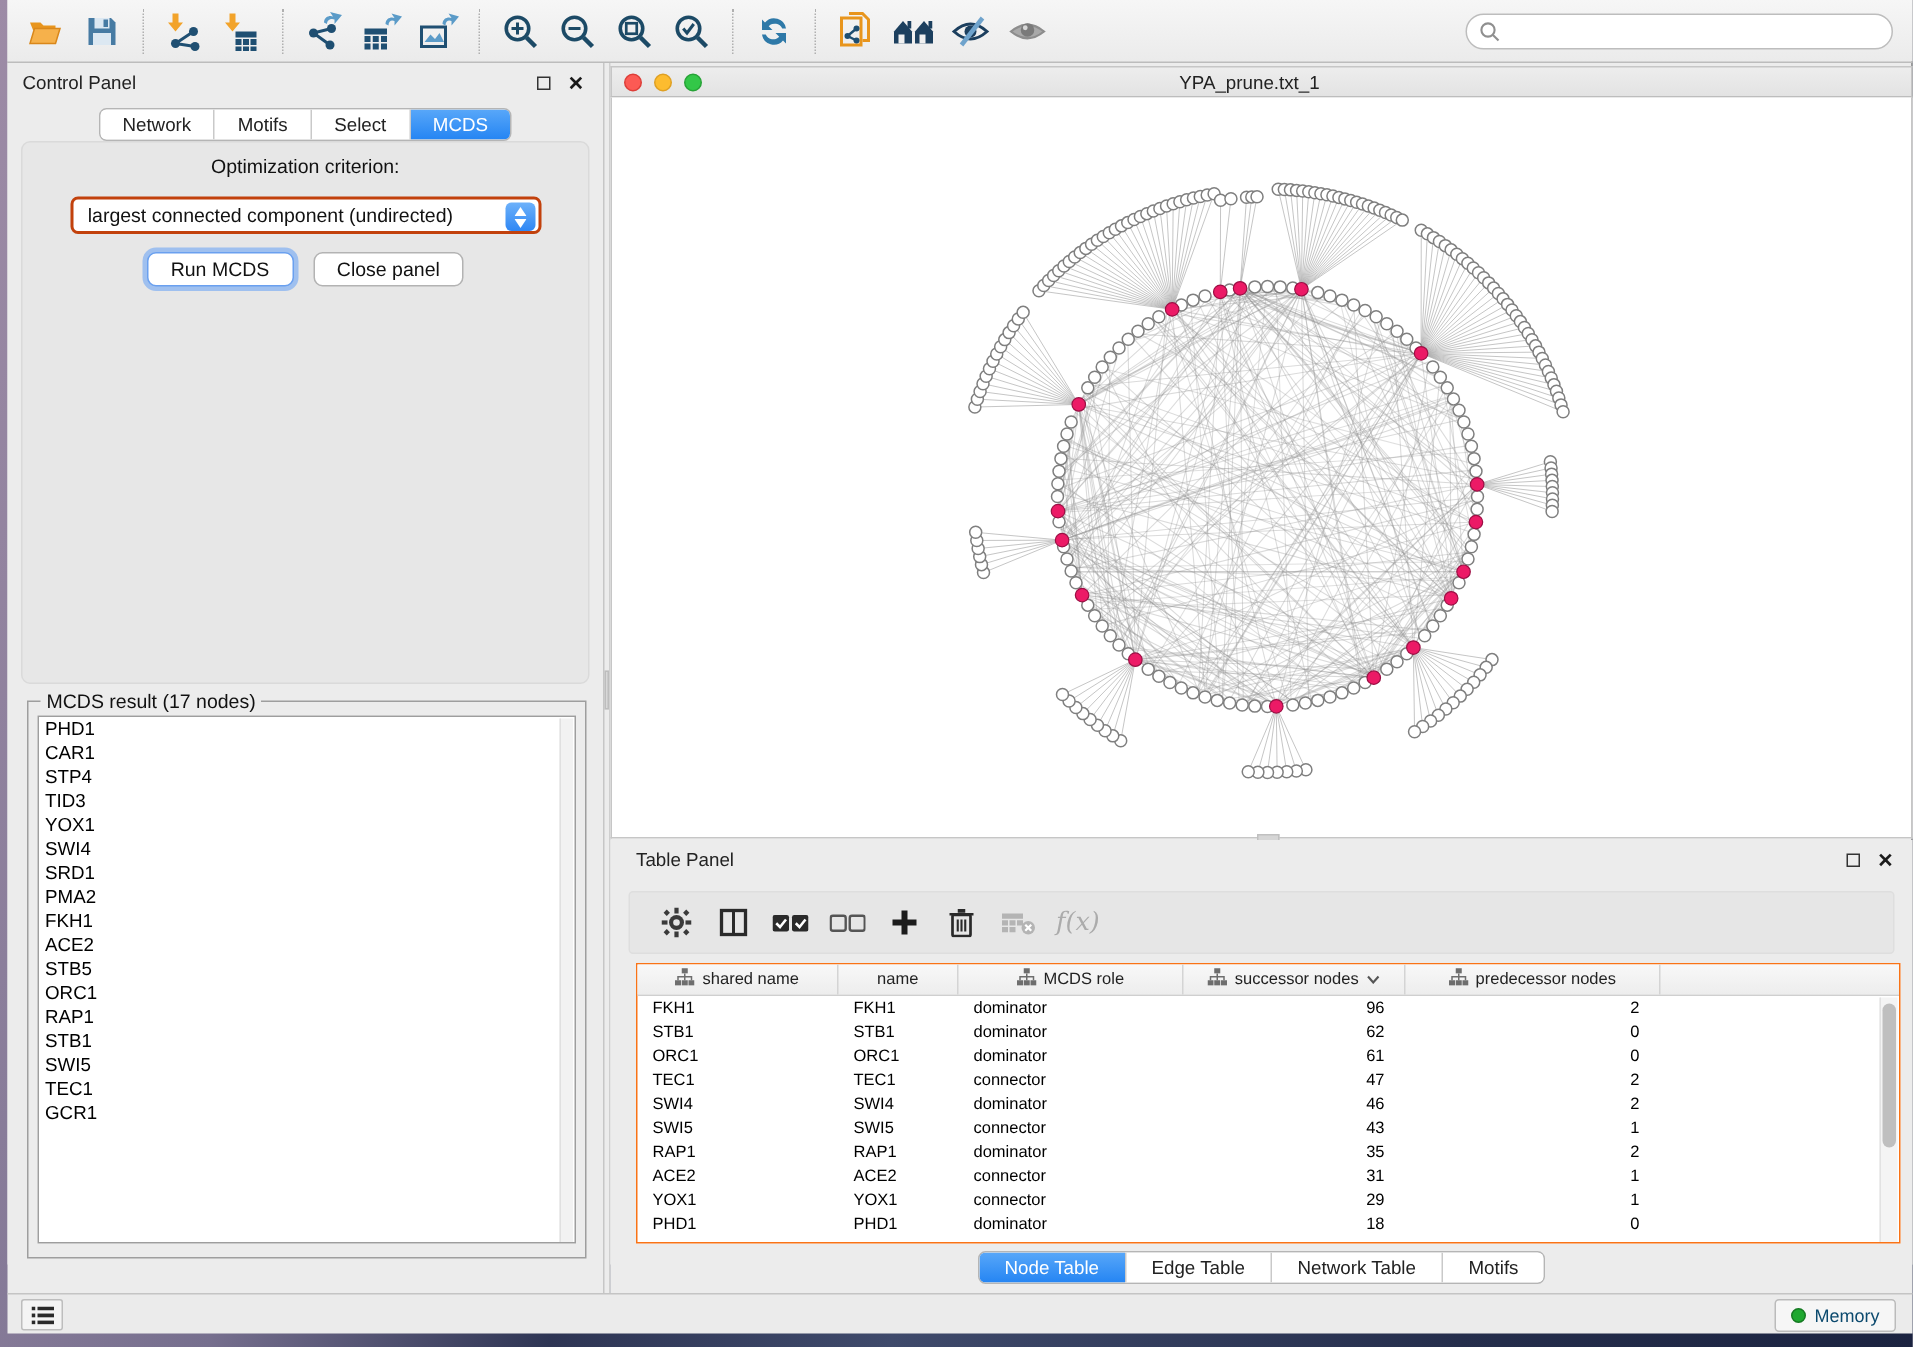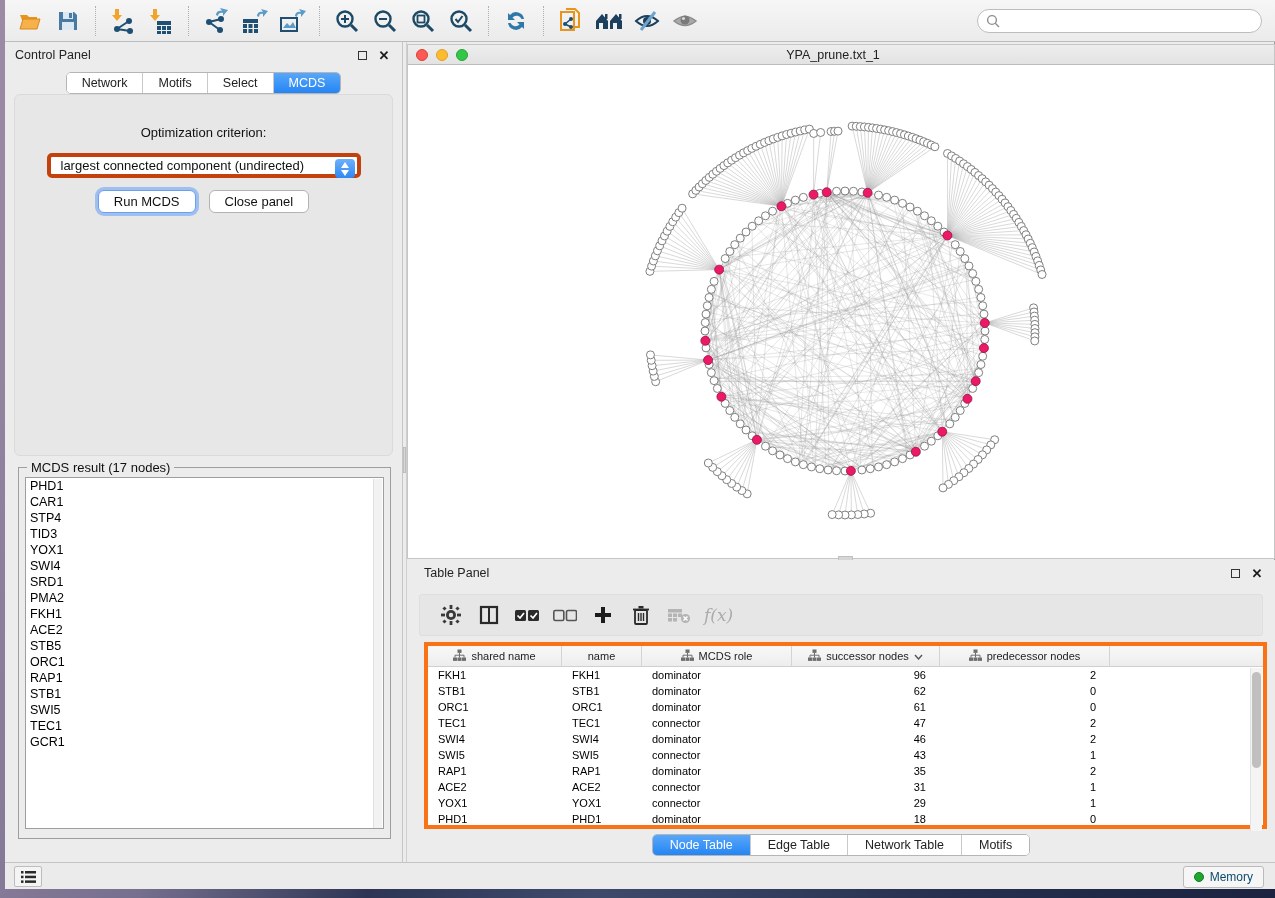--- a/index.html
+++ b/index.html
@@ -25,22 +25,22 @@
   .float-glyph { width:9px; height:9px; border:1.5px solid #333; display:inline-block; }
   .close-glyph { font-weight:bold; font-size:13px; line-height:1; color:#1a1a1a; }
 
   #cp-tabs { display:flex; justify-content:center; margin-top:4px; }
   .seg-group { display:flex; border:1px solid #b5b5b5; border-radius:5px; overflow:hidden; background:#fff;justify-content:center; }
   .seg { padding:3px 15px; font-size:12.5px; color:#222; background:#fff; border-left:1px solid #c9c9c9; cursor:default; }
   .seg:first-child { border-left:none; }
   .seg.active { background:linear-gradient(#58a7f9,#2585f3); color:#fff; }
 
   #cp-content { position:absolute; left:9px; top:52px; width:379px; height:362px; background:#e7e7e7; border:1px solid #dadada; border-radius:6px; }
-  #opt-label { text-align:center; margin-top:30px; font-size:13px; color:#111; }
-  #criterion-select { position:relative; margin:13px auto 0 auto; width:314px; height:25px; background:#fff; border:4px solid #c2410c; border-radius:5px; font-size:13px; color:#111; display:flex; align-items:center; padding-left:10px; }
+  #opt-label { text-align:center; margin-top:8px; font-size:13px; color:#111; }
+  #criterion-select { position:relative; margin:13px auto 0 auto; width:314px; height:25px; background:#fff; border:2px solid #c2410c; border-radius:5px; font-size:13px; color:#111; display:flex; align-items:center; padding-left:10px; }
   #criterion-stepper { position:absolute; right:2px; top:2px; width:20px; height:19px; border-radius:4px; background:linear-gradient(#6db1fa,#2f87f4); display:flex; flex-direction:column; align-items:center; justify-content:center; gap:2px; }
   #cp-buttons { display:flex; justify-content:center; gap:13px; margin-top:12px; }
   .mac-btn { background:#fff; border:1px solid #b3b3b3; border-radius:6px; padding:3px 15px; font-size:13px; color:#111; }
   .mac-btn.focused { box-shadow:0 0 0 3px rgba(100,160,245,.55); border-color:#6aa0ef; }
 
   #result-group { position:absolute; left:13px; top:425px; width:373px; height:372px; border:1px solid #9e9e9e; }
   #result-legend { position:absolute; left:8px; top:-8px; background:#ececec; padding:0 4px; font-size:13px; color:#111; }
   #result-list { position:absolute; left:6px; top:9px; width:359px; height:352px; background:#fff; border:1px solid #9e9e9e; overflow:hidden; }
   #result-scroll { position:absolute; right:1px; top:1px; width:9px; height:350px; background:#f2f2f2; border-left:1px solid #e0e0e0; }
   .mcds-item { font-size:12.5px; line-height:16px; padding-left:4px; color:#000; }
@@ -56,21 +56,21 @@
   #net-title { position:absolute; left:0; right:16px; text-align:center; font-size:12.5px; color:#222; }
   #net-canvas { position:absolute; left:0; top:23px; width:868px; height:494px; background:#fff; border:1px solid #c6c6c6; border-top:none; }
   #h-grip { position:absolute; left:431px; top:514px; width:15px; height:6px; background:#d6d6d6; border:1px solid #c0c0c0; }
 
   
   #table-panel { position:absolute; left:0; top:518px; width:868px; height:302px; background:#ececec; }
   #tp-toolbar { position:absolute; left:12px; top:34px; width:844px; height:42px; background:#e6e6e6; border:1px solid #dedede; border-radius:3px; display:flex; align-items:center; padding-left:12px; gap:0; }
   .tpbtn { width:38px; height:34px; display:flex; align-items:center; justify-content:center; }
   #fx-label { font-family:"DejaVu Serif", serif; font-style:italic; font-size:17px; color:#ababab; margin-left:6px; }
 
-  #node-table { position:absolute; left:17px; top:82px; width:843px; height:187px; background:#fff; border:4px solid #f97316; }
+  #node-table { position:absolute; left:17px; top:82px; width:843px; height:187px; background:#fff; border:1px solid #f97316; }
   #tbl-header { display:flex; height:21px; background:linear-gradient(#f8f8f8,#ededed); border-bottom:1px solid #cfcfcf; }
   .th { display:flex; align-items:center; justify-content:center; gap:5px; font-size:11px; color:#222; border-right:1px solid #d4d4d4; overflow:hidden; }
   .tbl-row { display:flex; height:16px; }
   .td { font-size:11px; color:#000; line-height:16px; overflow:hidden; white-space:nowrap; }
   .td.left { padding-left:10px; }
   .td.right { text-align:right; padding-right:14px; }
   #tbl-scroll { position:absolute; right:1px; top:22px; width:12px; height:163px; background:#f4f4f4; border-left:1px solid #e2e2e2; }
   #tbl-thumb { position:absolute; left:1px; top:4px; width:9px; height:96px; background:#bfbfbf; border-radius:5px; }
 
   #tp-tabs { position:absolute; left:0; top:274px; width:868px; display:flex; justify-content:center; }

